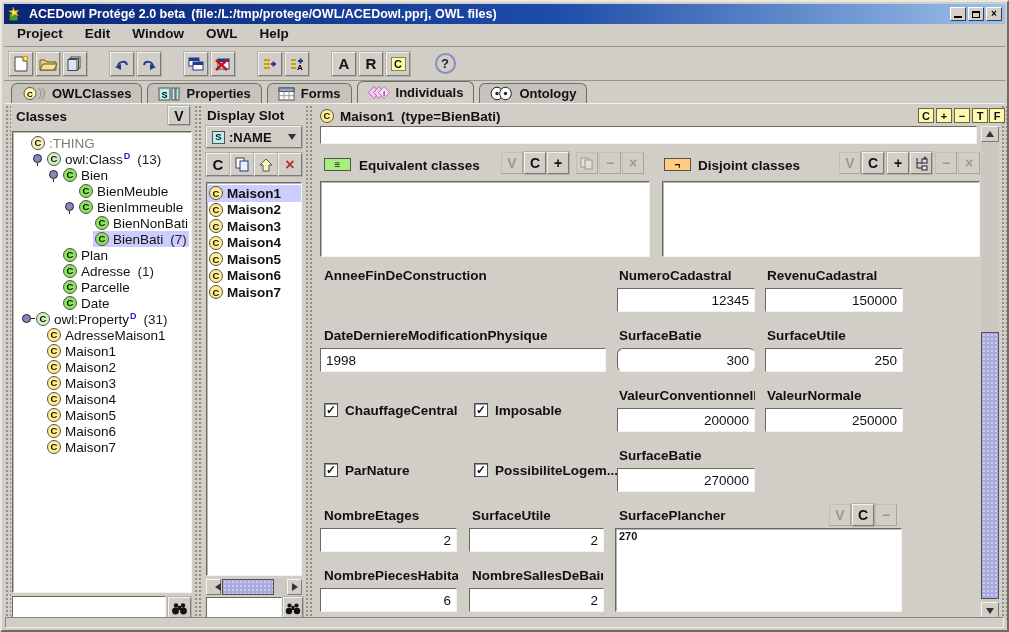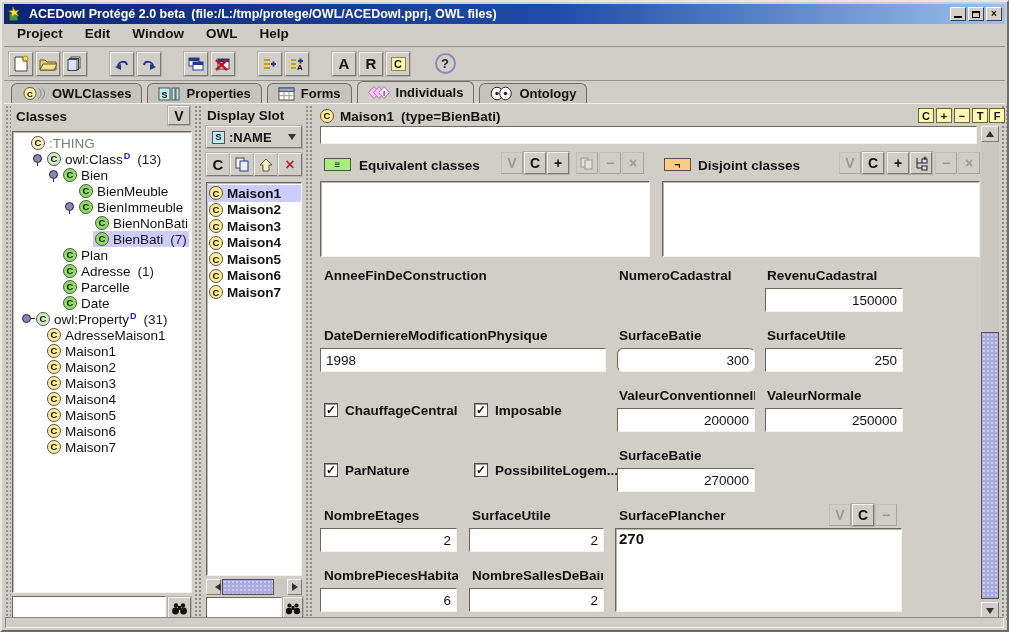--- a/index.html
+++ b/index.html
@@ -506,20 +506,21 @@
         <rect x="8" y="10" width="5" height="4" fill="#DDF" stroke="#222"></rect>
         <path d="M11 0.5 v3 M9.5 2 h3" stroke="#222"></path>
       </svg>
     </span>
   <span class="btn22 dis" style="left:933px;top:150px">−</span>
   <span class="btn22 dis" style="left:956px;top:150px">×</span>
   <div class="whitebox" style="left:660px;top:179px;width:318px;height:76px"></div>
 
   <div class="lbl" style="left:322px;top:266px">AnneeFinDeConstruction</div>
   <div class="lbl" style="left:617px;top:266px">NumeroCadastral</div>
+  <input class="fld num" style="left: 615px; top: 286px; width: 138px;" value="12345">
   <div class="lbl" style="left:765px;top:266px">RevenuCadastral</div>
   <input class="fld num" style="left: 763px; top: 286px; width: 138px;" value="150000">
 
   <div class="lbl" style="left:322px;top:326px">DateDerniereModificationPhysique</div>
   <input class="fld" style="left: 318px; top: 346px; width: 286px;" value="1998">
   <div class="lbl" style="left:617px;top:326px">SurfaceBatie</div>
   <input class="fld num" style="left: 615px; top: 346px; width: 138px; border-radius: 6px;" value="300">
   <div class="lbl" style="left:765px;top:326px">SurfaceUtile</div>
   <input class="fld num" style="left: 763px; top: 346px; width: 138px;" value="250">
 
@@ -548,21 +549,21 @@
   <input class="fld num" style="left: 615px; top: 466px; width: 138px;" value="270000">
 
   <div class="lbl" style="left:322px;top:506px">NombreEtages</div>
   <input class="fld num" style="left: 318px; top: 526px; width: 137px;" value="2">
   <div class="lbl" style="left:470px;top:506px">SurfaceUtile</div>
   <input class="fld num" style="left: 467px; top: 526px; width: 135px;" value="2">
   <div class="lbl" style="left:617px;top:506px">SurfacePlancher</div>
   <span class="btn22 dis" style="left:827px;top:502px">V</span>
   <span class="btn22" style="left:850px;top:502px">C</span>
   <span class="btn22 dis" style="left:873px;top:502px">−</span>
-  <div class="whitebox" style="left:613px;top:526px;width:287px;height:84px;padding:1px 3px;font-weight:bold;font-size:15px"><span>270</span></div>
+  <div class="whitebox" style="left:613px;top:526px;width:287px;height:84px;padding:1px 3px;font-weight:bold;font-size:11px"><span>270</span></div>
 
   <div class="lbl" style="left:322px;top:566px;width:134px">NombrePiecesHabitab</div>
   <input class="fld num" style="left: 318px; top: 586px; width: 137px;" value="6">
   <div class="lbl" style="left:470px;top:566px;width:131px">NombreSallesDeBains</div>
   <input class="fld num" style="left: 467px; top: 586px; width: 135px;" value="2">
 
   <div class="statusbar"></div>
 </div>
 
 </body></html>

